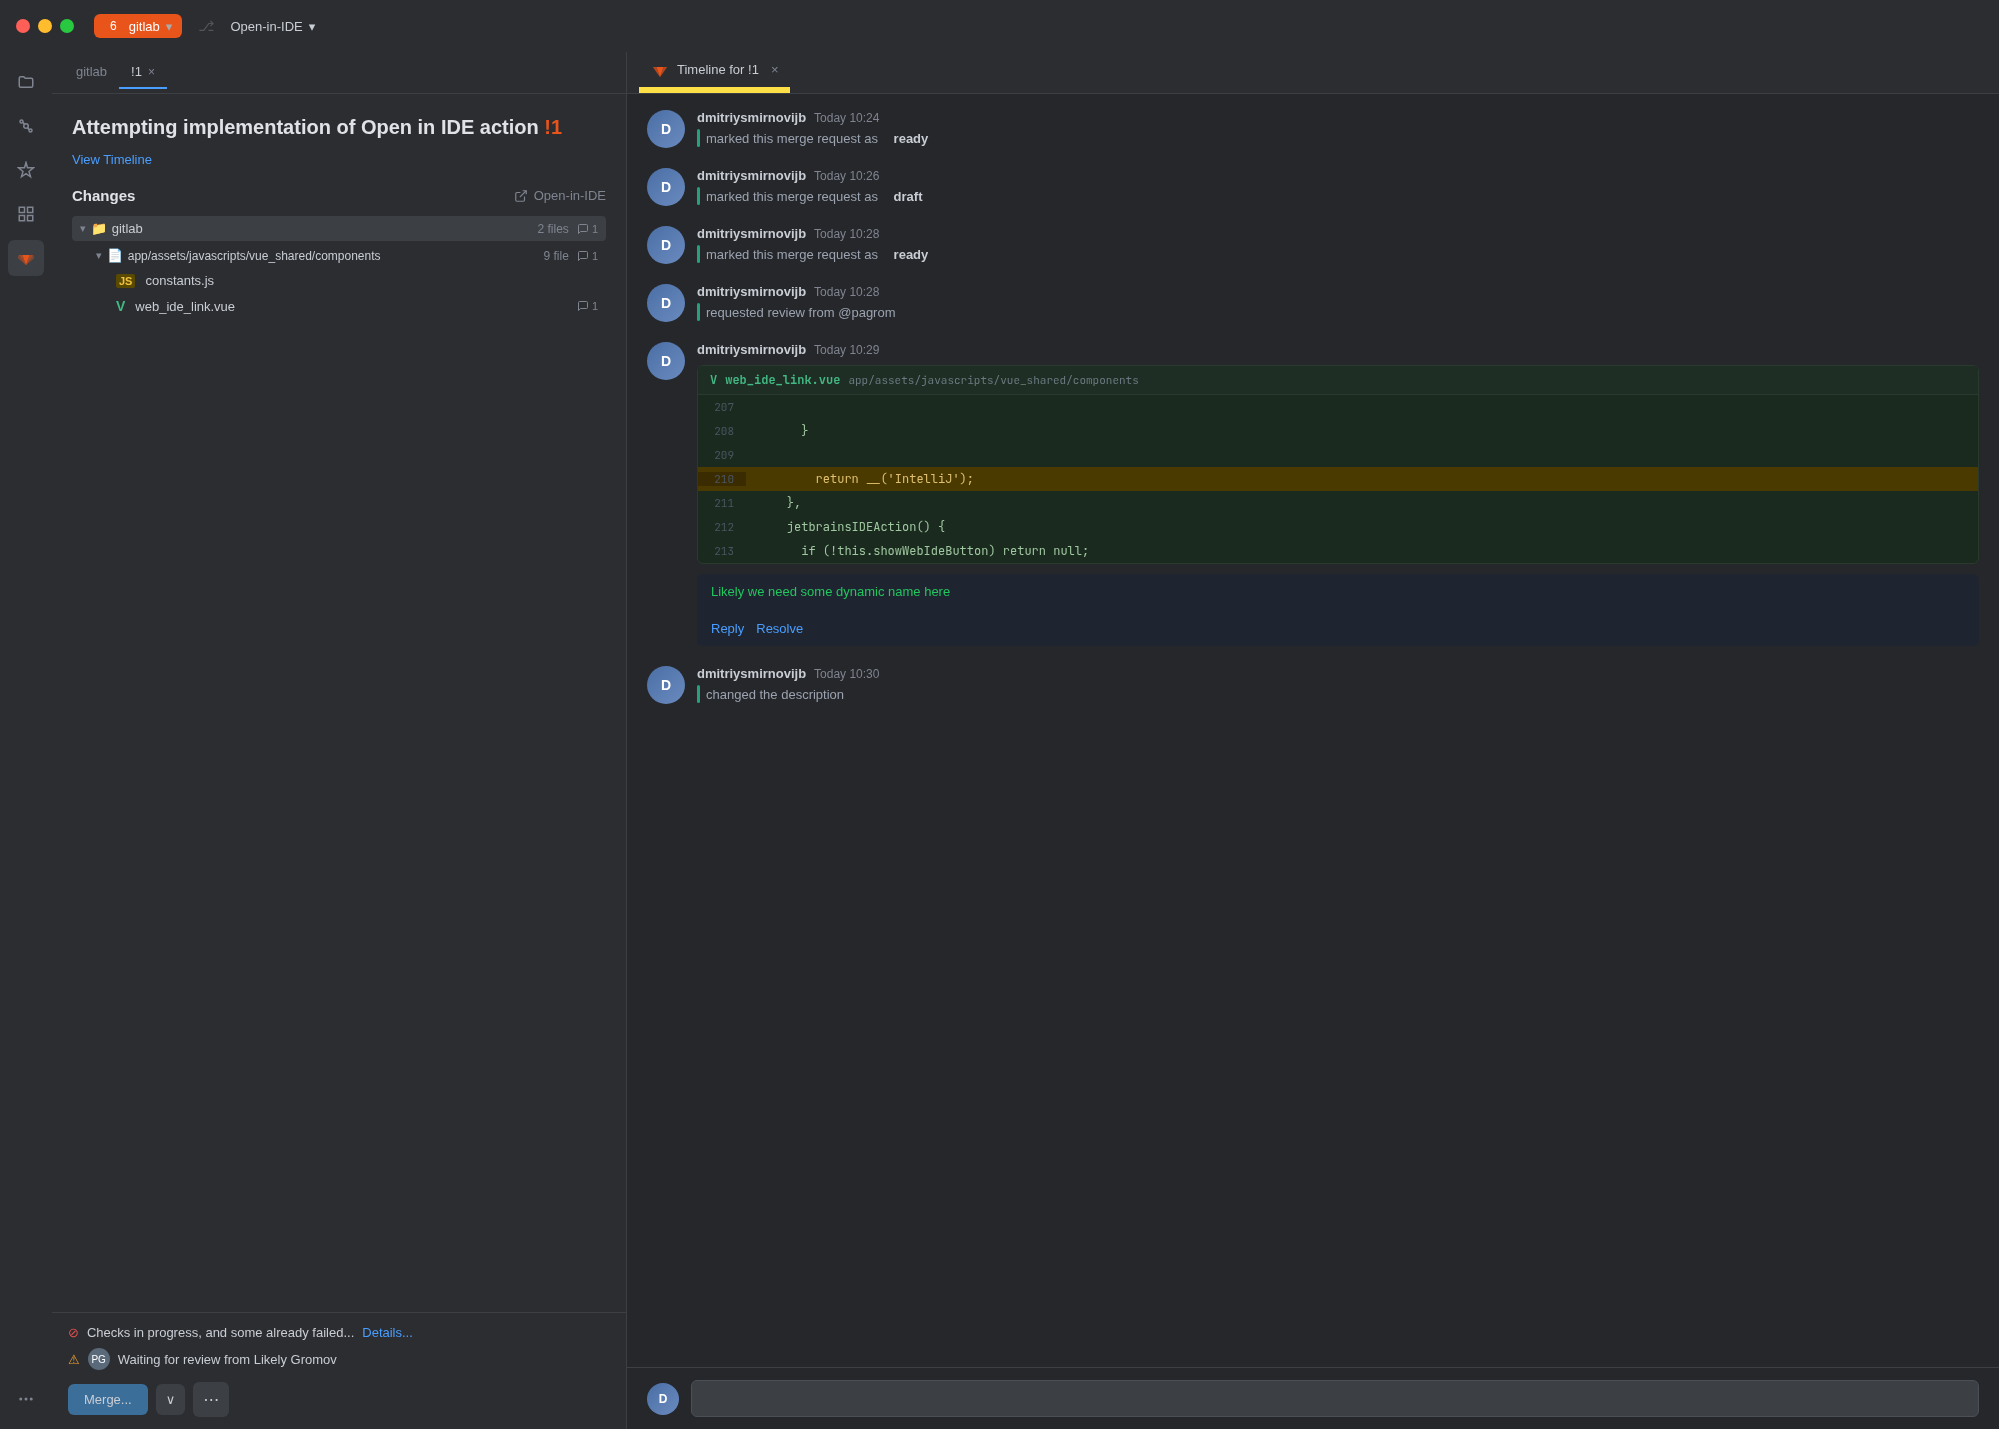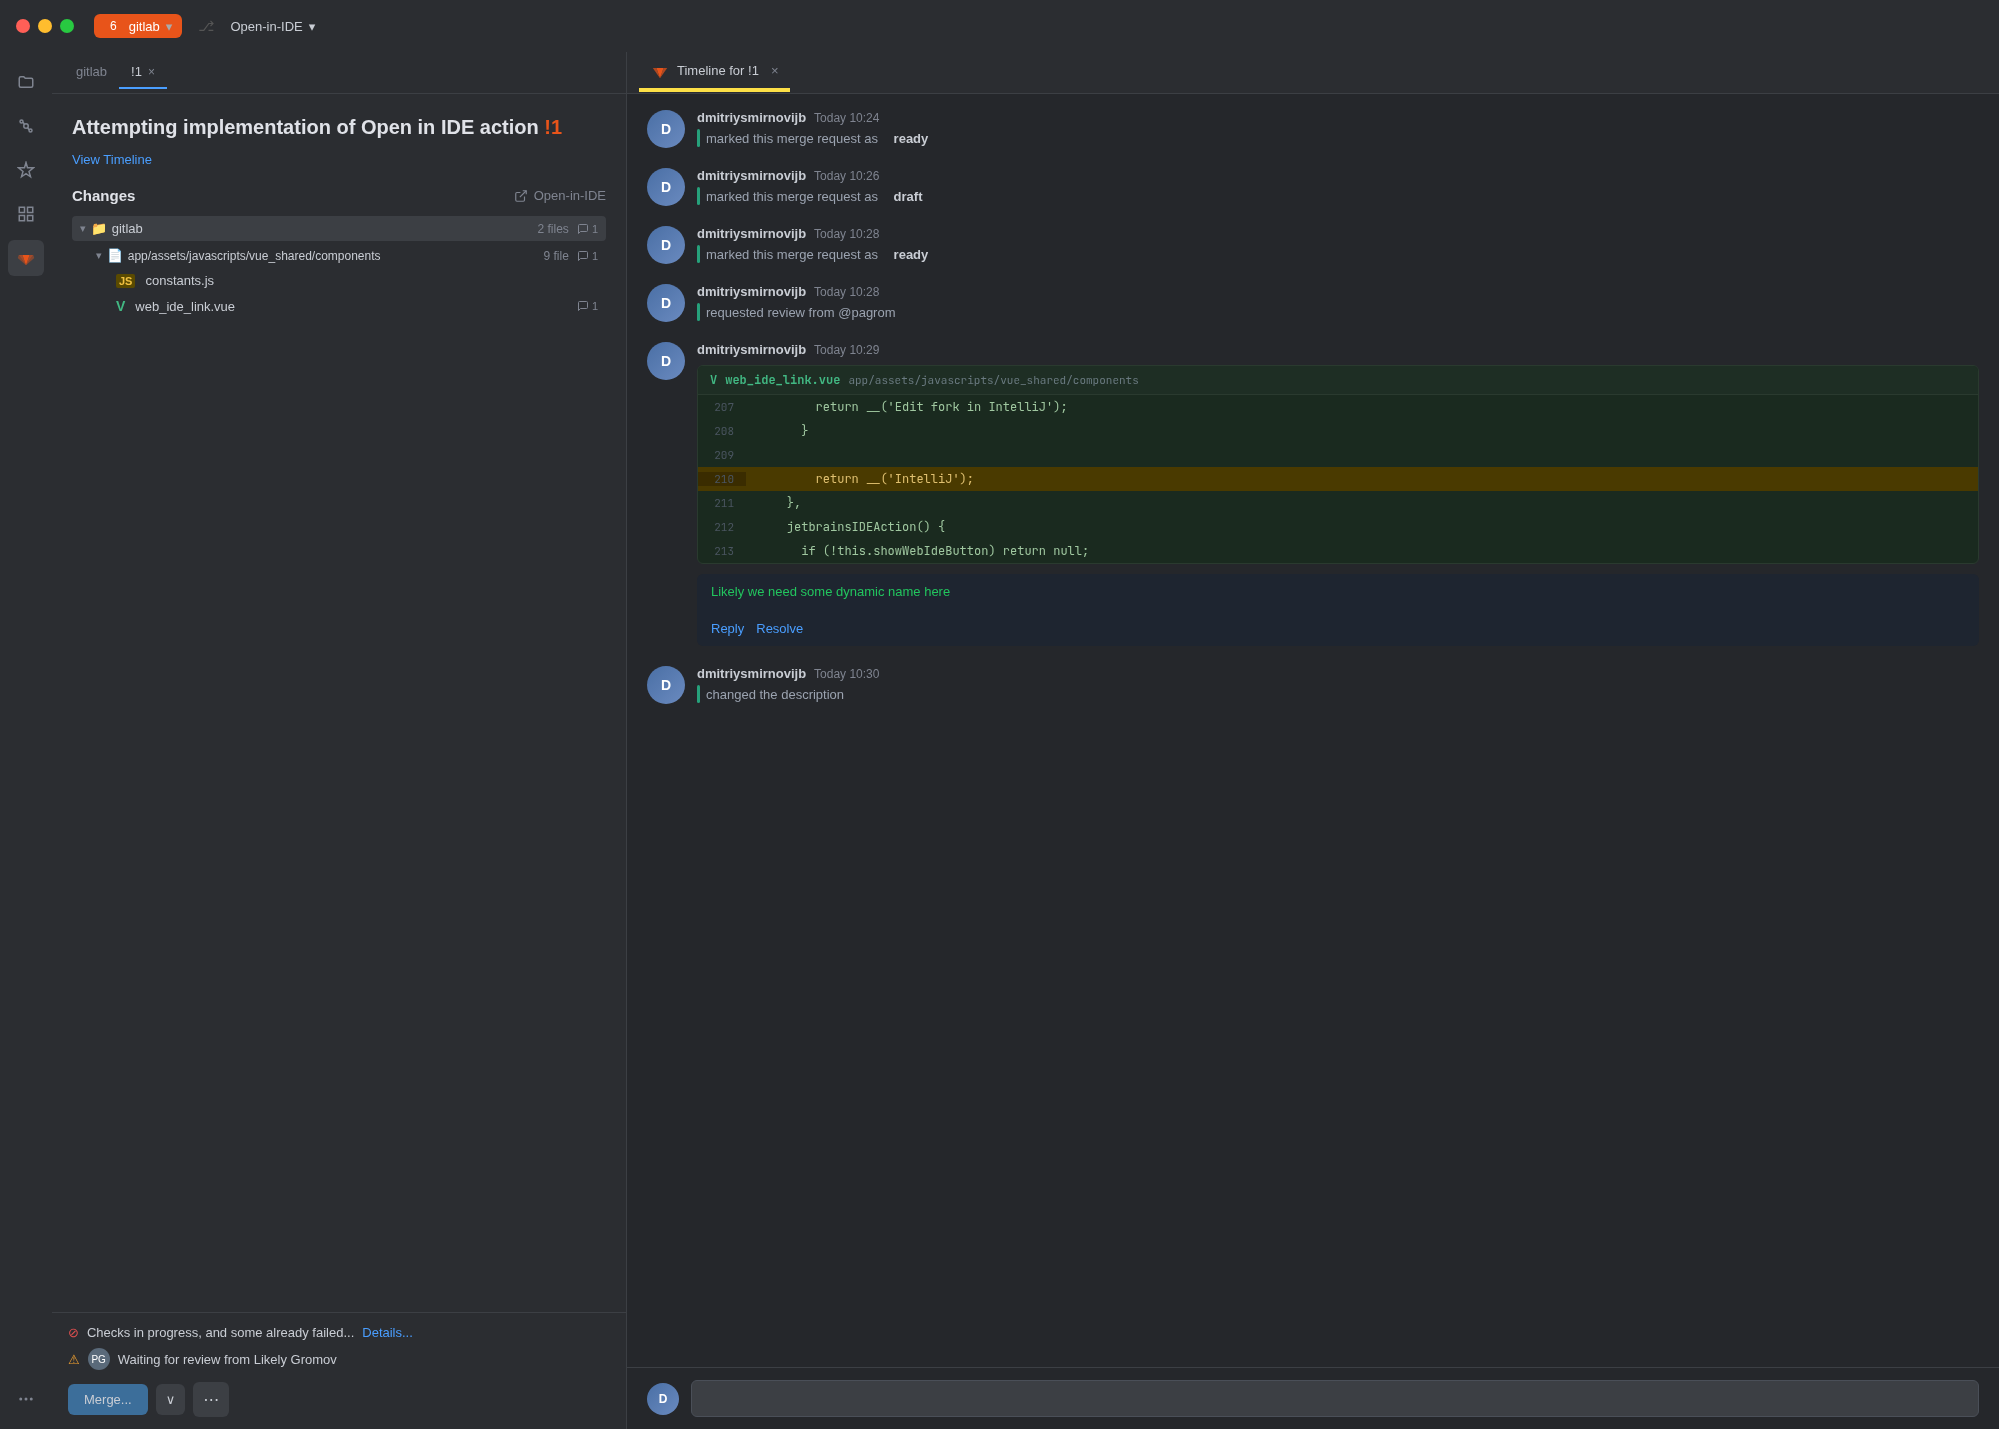--- a/index.html
+++ b/index.html
@@ -282,21 +282,21 @@
       border-bottom: 1px solid #3c3f44;
       padding: 0 12px;
       height: 42px;
       flex-shrink: 0;
     }
     .right-tab {
       display: flex; align-items: center; gap: 8px;
       padding: 8px 12px;
       font-size: 13px;
       color: #c9cdd4;
-      border-bottom: 4px solid #fde047;
+      border-bottom: 6px solid #fde047;
       cursor: pointer;
     }
     .gitlab-logo {
       width: 18px; height: 18px;
     }
 
     
     .timeline-content {
       flex: 1;
       overflow-y: auto;
@@ -702,21 +702,20 @@
 
           <div class="code-block">
             <div class="code-file-header">
               <span class="file-vue" style="font-size:12px;">V</span>
               <span class="code-file-name">web_ide_link.vue</span>
               <span class="code-file-path">app/assets/javascripts/vue_shared/components</span>
             </div>
 
             <div class="code-line normal">
               <span class="code-line-num">207</span>
-              <span class="code-line-content">        return __('Edit fork in IntelliJ');</span>
             </div>
             <div class="code-line normal">
               <span class="code-line-num">208</span>
               <span class="code-line-content">      }</span>
             </div>
             <div class="code-line normal">
               <span class="code-line-num">209</span>
               <span class="code-line-content"></span>
             </div>
             <div class="code-line highlighted">

